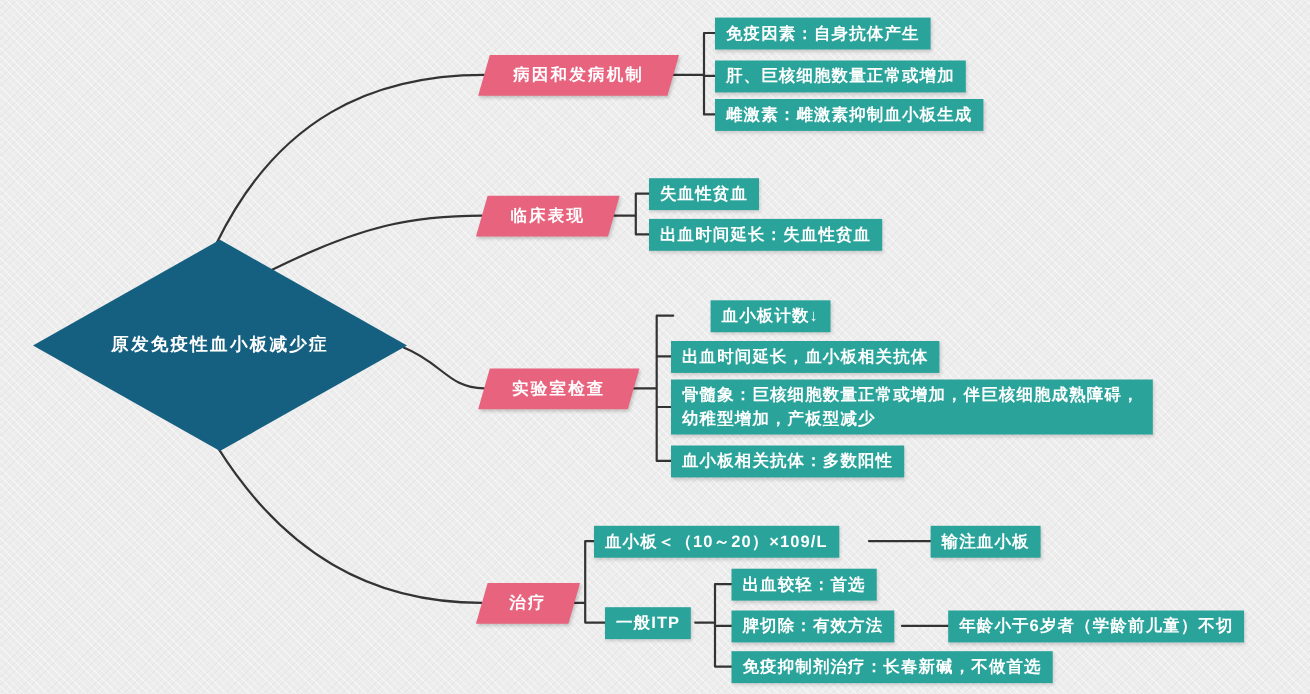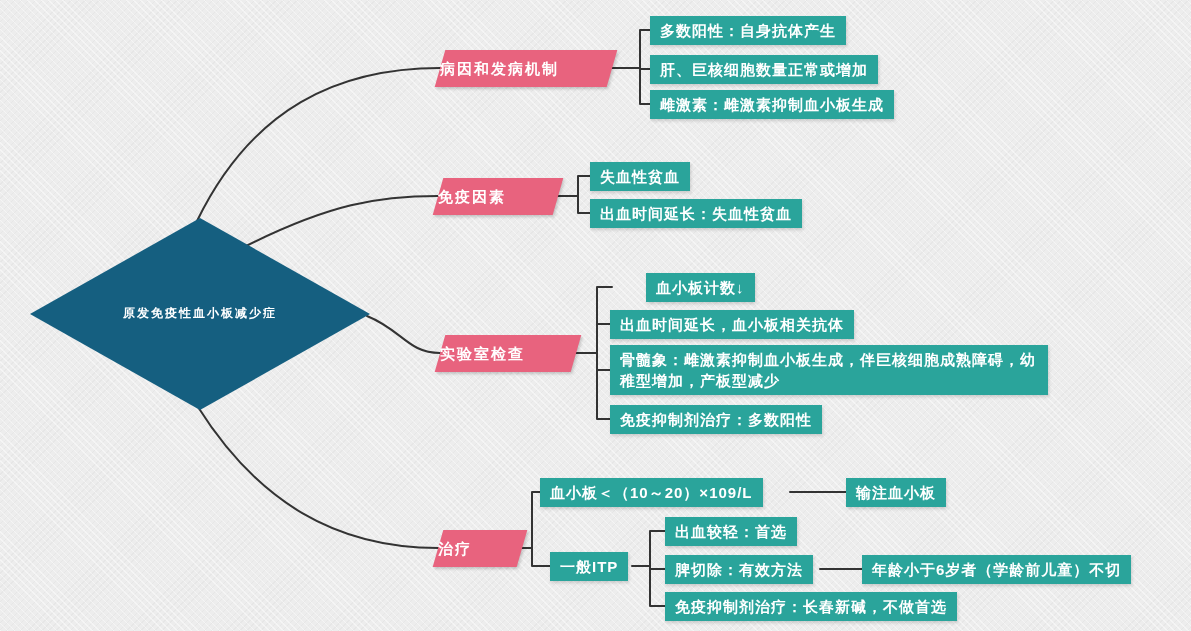--- a/index.html
+++ b/index.html
@@ -15,24 +15,24 @@
       repeating-linear-gradient(45deg,rgba(255,255,255,.45) 0 1px,transparent 1px 5px),
       repeating-linear-gradient(135deg,rgba(110,110,110,.05) 0 1px,transparent 1px 5px);
   }
   #lines{position:absolute;inset:0;width:1191px;height:631px;z-index:1}
   #lines path{fill:none;stroke:var(--line,#333);stroke-width:2;stroke-linecap:round}
   .node{position:absolute;color:#fff;font-weight:bold;z-index:2}
   .root{
     display:flex;align-items:center;justify-content:center;text-align:center;
     background:var(--root,#155f80);
     clip-path:polygon(50% 0,100% 50%,50% 100%,0 50%);
-    font-size:12px;letter-spacing:2px;padding:0 30px;line-height:1.8;
+    font-size:16px;letter-spacing:2px;padding:0 30px;line-height:1.8;
   }
   .branch{
-    height:37px;line-height:37px;
+    height:37px;line-height:37px;text-align:center;
     font-size:15px;letter-spacing:2px;
   }
   .branch::before{
     content:"";position:absolute;inset:0;
     background:var(--branch,#e8637e);
     transform:skewX(-16deg);
     box-shadow:2px 2px 3px rgba(0,0,0,.18);
     z-index:-1;
   }
   .leaf{
@@ -68,33 +68,33 @@
   <path d="M 632 566 H 650 M 650 531 V 606 M 650 531 H 667 M 650 569 H 667 M 650 606 H 667"></path>
 
   <path d="M 820 569 H 862"></path>
 </svg>
 
 <div class="node root" style="left:30px;top:218px;width:340px;height:192px">
   <span>原发免疫性血小板减少症</span>
 </div>
 
 <div class="node branch" style="left:440px;top:50px;width:172px">病因和发病机制</div>
-<div class="node leaf" style="left:650px;top:16px">多数阳性：自身抗体产生</div>
+<div class="node leaf" style="left:650px;top:16px">免疫因素：自身抗体产生</div>
 <div class="node leaf" style="left:650px;top:55px">肝、巨核细胞数量正常或增加</div>
 <div class="node leaf" style="left:650px;top:90px">雌激素：雌激素抑制血小板生成</div>
 
-<div class="node branch" style="left:438px;top:178px;width:120px">免疫因素</div>
+<div class="node branch" style="left:438px;top:178px;width:120px">临床表现</div>
 <div class="node leaf" style="left:590px;top:162px">失血性贫血</div>
 <div class="node leaf" style="left:590px;top:199px">出血时间延长：失血性贫血</div>
 
 <div class="node branch" style="left:440px;top:335px;width:136px">实验室检查</div>
 <div class="node leaf" style="left:646px;top:273px">血小板计数↓</div>
 <div class="node leaf" style="left:610px;top:310px">出血时间延长，血小板相关抗体</div>
-<div class="node leaf wrap" style="left:610px;top:345px">骨髓象：雌激素抑制血小板生成，伴巨核细胞成熟障碍，幼稚型增加，产板型减少</div>
-<div class="node leaf" style="left:610px;top:405px">免疫抑制剂治疗：多数阳性</div>
+<div class="node leaf wrap" style="left:610px;top:345px">骨髓象：巨核细胞数量正常或增加，伴巨核细胞成熟障碍，幼稚型增加，产板型减少</div>
+<div class="node leaf" style="left:610px;top:405px">血小板相关抗体：多数阳性</div>
 
 <div class="node branch" style="left:438px;top:530px;width:84px">治疗</div>
 <div class="node leaf" style="left:540px;top:478px">血小板＜（10～20）×109/L</div>
 <div class="node leaf" style="left:846px;top:478px">输注血小板</div>
 <div class="node leaf" style="left:550px;top:552px">一般ITP</div>
 <div class="node leaf" style="left:665px;top:517px">出血较轻：首选</div>
 <div class="node leaf" style="left:665px;top:555px">脾切除：有效方法</div>
 <div class="node leaf" style="left:862px;top:555px">年龄小于6岁者（学龄前儿童）不切</div>
 <div class="node leaf" style="left:665px;top:592px">免疫抑制剂治疗：长春新碱，不做首选</div>
 

